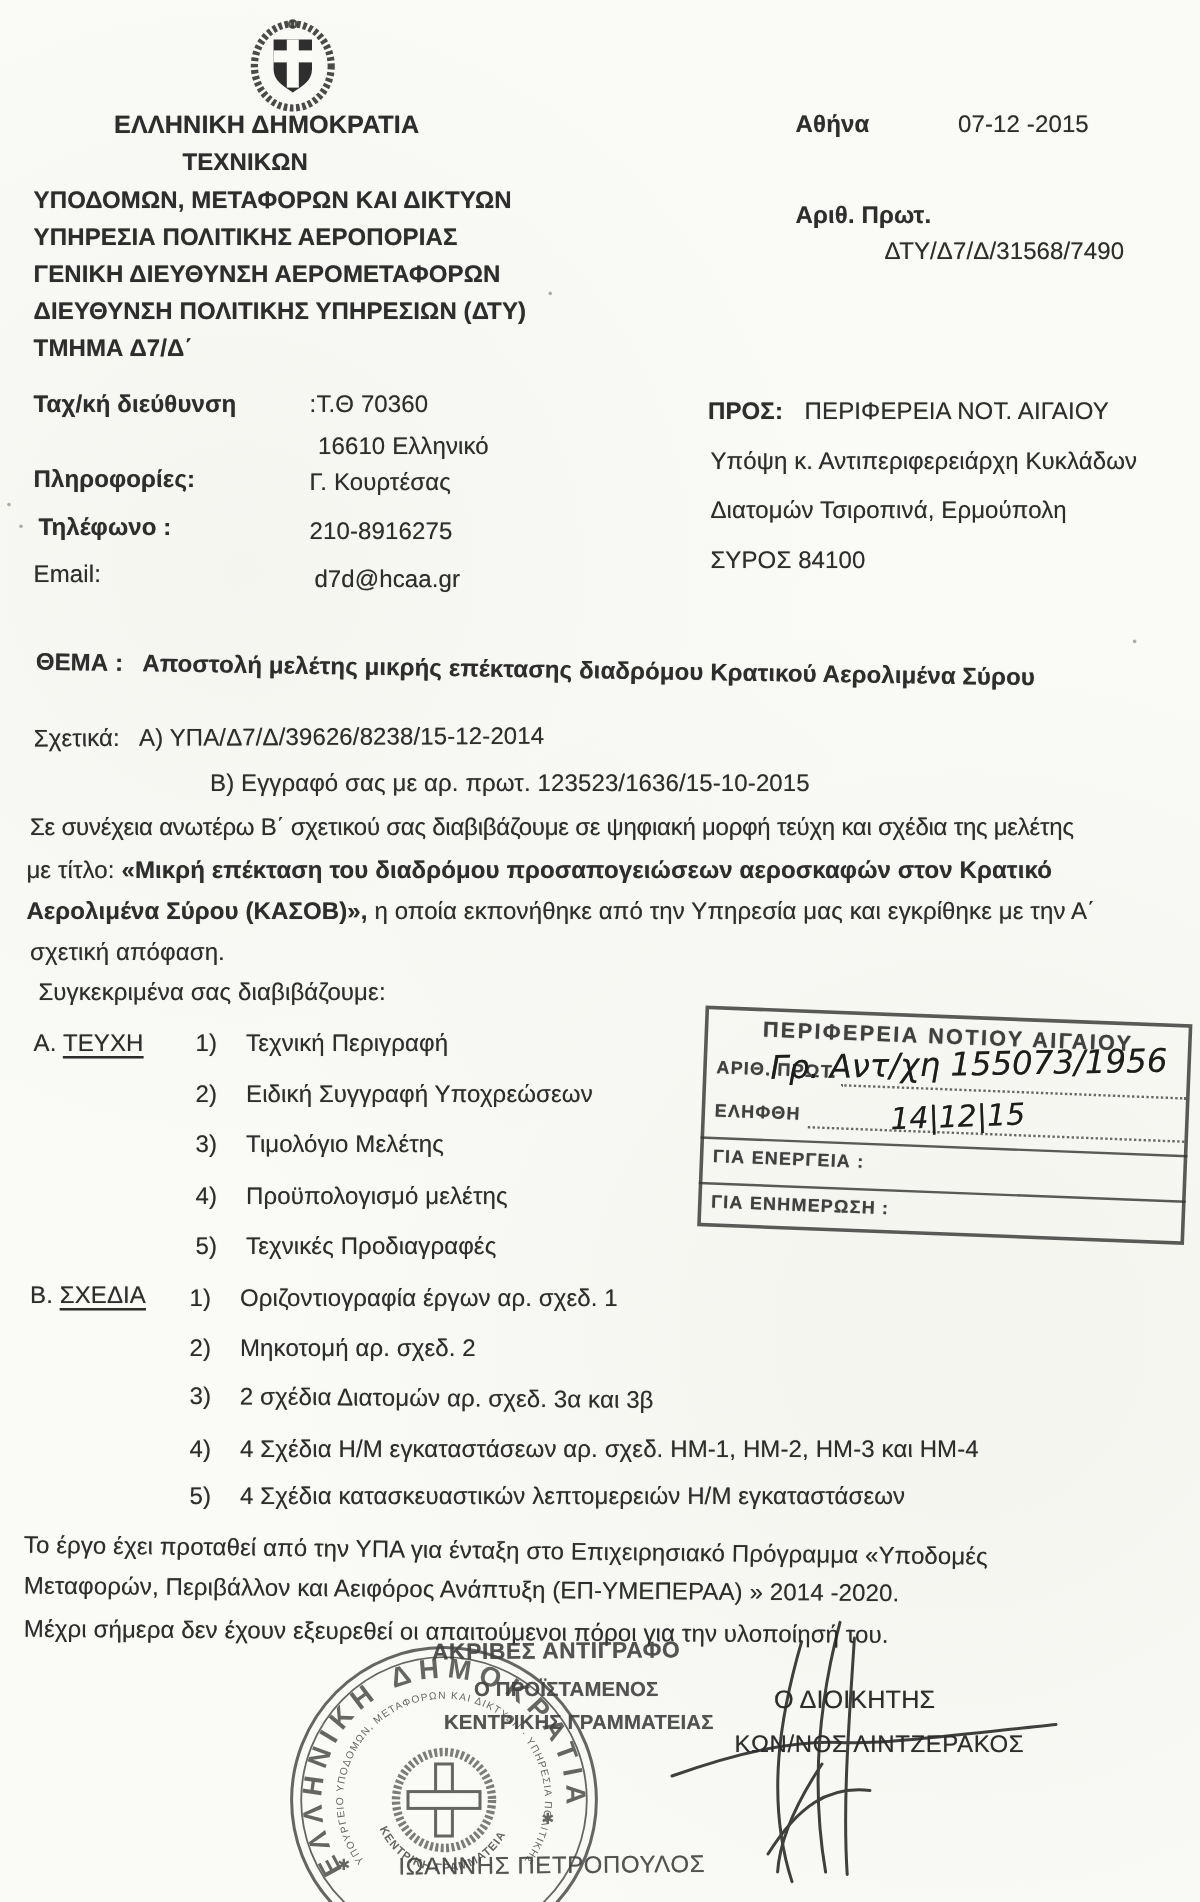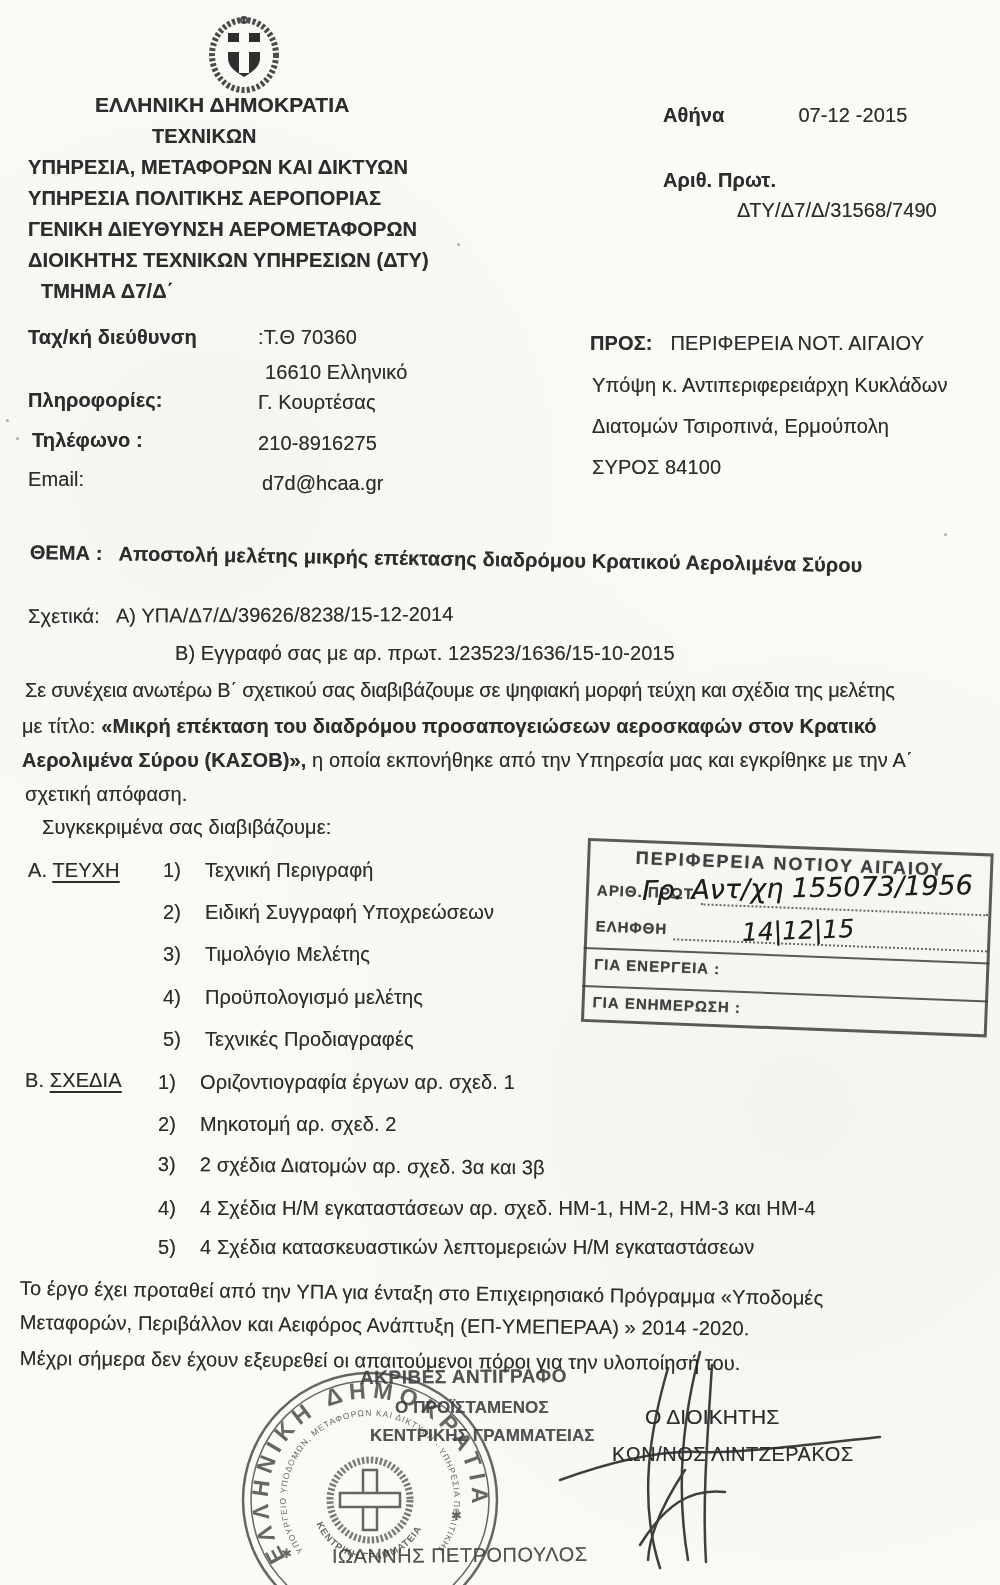--- a/index.html
+++ b/index.html
@@ -41,27 +41,27 @@
 <svg style="left:202px;top:14px" width="84" height="80" viewBox="0 0 84 80">
   <circle cx="42" cy="6" r="3" fill="none" stroke="#2b2b2b" stroke-width="2" opacity=".8"></circle>
   <ellipse cx="42" cy="41" rx="32" ry="35" fill="none" stroke="#2b2b2b" stroke-width="6" stroke-dasharray="3 2.2" opacity=".85"></ellipse>
   <path d="M26 19 h32 v25 c0 9 -8 14 -16 19 c-8 -5 -16 -10 -16 -19 z" fill="#2e2e2e"></path>
   <rect x="37" y="19" width="10" height="40" fill="#fafaf6"></rect>
   <rect x="26" y="28" width="32" height="10" fill="#fafaf6"></rect>
 </svg>
 
 <div class="ln b" style="left:95px;top:92px;font-size:21px">ΕΛΛΗΝΙΚΗ ΔΗΜΟΚΡΑΤΙΑ</div>
 <div class="ln b" style="left:152px;top:124px">ΤΕΧΝΙΚΩΝ</div>
-<div class="ln b" style="left:28px;top:155px">ΥΠΗΡΕΣΙΑ, ΜΕΤΑΦΟΡΩΝ ΚΑΙ ΔΙΚΤΥΩΝ</div>
+<div class="ln b" style="left:28px;top:155px">ΥΠΟΔΟΜΩΝ, ΜΕΤΑΦΟΡΩΝ ΚΑΙ ΔΙΚΤΥΩΝ</div>
 <div class="ln b" style="left:28px;top:186px">ΥΠΗΡΕΣΙΑ ΠΟΛΙΤΙΚΗΣ ΑΕΡΟΠΟΡΙΑΣ</div>
 <div class="ln b" style="left:28px;top:217px">ΓΕΝΙΚΗ ΔΙΕΥΘΥΝΣΗ ΑΕΡΟΜΕΤΑΦΟΡΩΝ</div>
-<div class="ln b" style="left:28px;top:248px">ΔΙΟΙΚΗΤΗΣ ΤΕΧΝΙΚΩΝ ΥΠΗΡΕΣΙΩΝ (ΔΤΥ)</div>
-<div class="ln b" style="left:41px;top:279px">ΤΜΗΜΑ Δ7/Δ΄</div>
+<div class="ln b" style="left:28px;top:248px">ΔΙΕΥΘΥΝΣΗ ΠΟΛΙΤΙΚΗΣ ΥΠΗΡΕΣΙΩΝ (ΔΤΥ)</div>
+<div class="ln b" style="left:28px;top:279px">ΤΜΗΜΑ Δ7/Δ΄</div>
 
-<div class="ln" style="left:663px;top:103px">
+<div class="ln" style="left:663px;top:92px">
   <span class="b">Αθήνα</span><span class="gap" style="width:74px"></span><span>07-12 -2015</span>
 </div>
 <div class="ln b" style="left:663px;top:168px">Αριθ. Πρωτ.</div>
 <div class="ln" style="left:737px;top:198px">ΔΤΥ/Δ7/Δ/31568/7490</div>
 
 <div class="ln b" style="left:28px;top:325px">Ταχ/κή διεύθυνση</div>
 <div class="ln" style="left:258px;top:325px">:Τ.Θ 70360</div>
 <div class="ln" style="left:265px;top:360px">16610 Ελληνικό</div>
 <div class="ln b" style="left:28px;top:388px">Πληροφορίες:</div>
 <div class="ln" style="left:258px;top:390px">Γ. Κουρτέσας</div>
@@ -87,21 +87,21 @@
 <div class="ln" style="left:175px;top:641px">Β) Εγγραφό σας με αρ. πρωτ. 123523/1636/15-10-2015</div>
 
 <div class="ln" style="left:25px;top:678px;letter-spacing:-.2px">Σε συνέχεια ανωτέρω Β΄ σχετικού σας διαβιβάζουμε σε ψηφιακή μορφή τεύχη και σχέδια της μελέτης</div>
 <div class="ln" style="left:22px;top:714px">
   <span>με τίτλο: </span><span class="b">«Μικρή επέκταση του διαδρόμου προσαπογειώσεων αεροσκαφών στον Κρατικό</span>
 </div>
 <div class="ln" style="left:22px;top:748px">
   <span class="b">Αερολιμένα Σύρου  (ΚΑΣΟΒ)»,</span><span> η οποία εκπονήθηκε από την Υπηρεσία μας και εγκρίθηκε  με την Α΄</span>
 </div>
 <div class="ln" style="left:25px;top:782px">σχετική απόφαση.</div>
-<div class="ln" style="left:42px;top:815px">Συγκεκριμένα σας διαβιβάζουμε:</div>
+<div class="ln" style="left:32px;top:815px">Συγκεκριμένα σας διαβιβάζουμε:</div>
 
 <div class="ln" style="left:28px;top:858px">
   <span>Α. </span><span class="u">ΤΕΥΧΗ</span>
 </div>
 <div class="ln" style="left:163px;top:858px"><span class="num">1)</span><span>Τεχνική Περιγραφή</span></div>
 <div class="ln" style="left:163px;top:900px"><span class="num">2)</span><span>Ειδική Συγγραφή Υποχρεώσεων</span></div>
 <div class="ln" style="left:163px;top:942px"><span class="num">3)</span><span>Τιμολόγιο Μελέτης</span></div>
 <div class="ln" style="left:163px;top:985px"><span class="num">4)</span><span>Προϋπολογισμό μελέτης</span></div>
 <div class="ln" style="left:163px;top:1027px"><span class="num">5)</span><span>Τεχνικές Προδιαγραφές</span></div>
 

